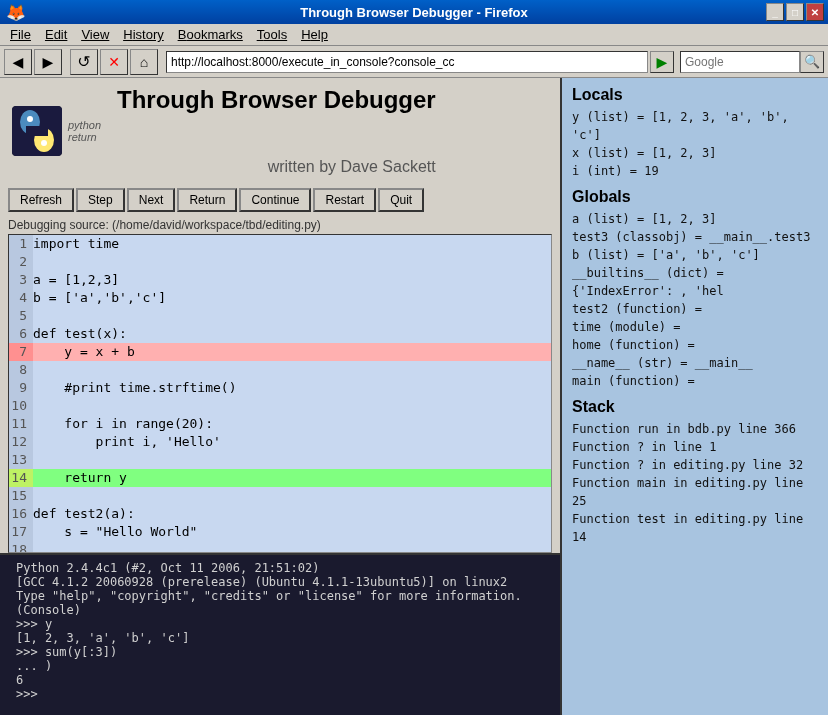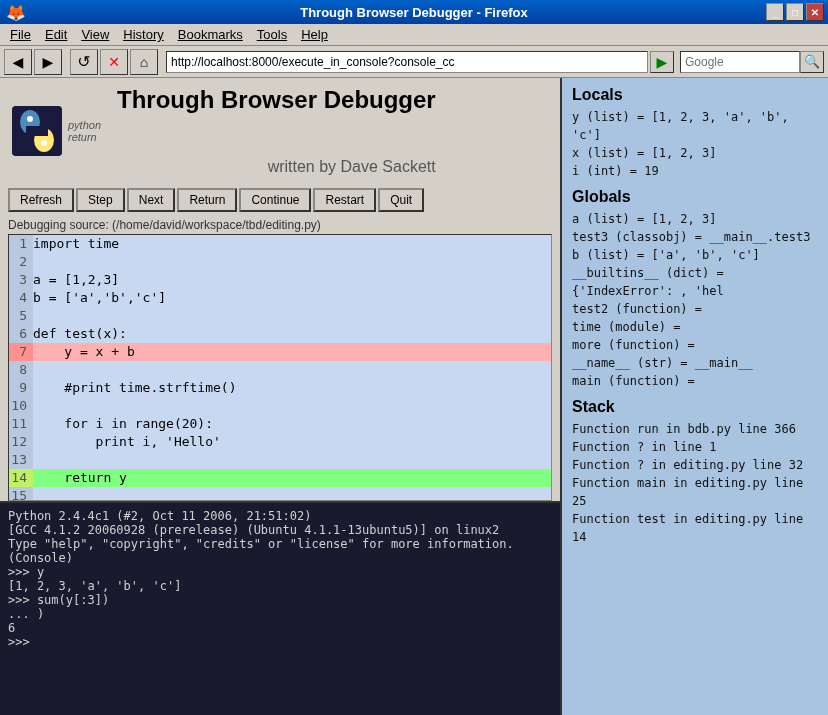--- a/index.html
+++ b/index.html
@@ -199,26 +199,26 @@
       flex-shrink: 0;
     }
     .line-content { padding-left: 0; flex: 1; }
     .line-highlight-pink { background: #ffb0b0 !important; }
     .line-highlight-green { background: #80ff80 !important; }
     .line-highlight-green .line-num { background: #bef264; }
     .line-highlight-pink .line-num { background: #ff9090; }
 
     
     .console-area {
-      height: 214px;
+      height: 162px;
       background: #1a1a2e;
       color: #d0d0d0;
       font-family: monospace;
       font-size: 12px;
-      padding: 6px 8px;
+      padding: 6px 16px;
       overflow-y: auto;
       border-top: 2px inset #888;
     }
 
     
     .right-panel {
       width: 268px;
       background: #a8c4e0;
       overflow-y: auto;
       padding: 8px 10px;
@@ -371,21 +371,21 @@
       <div class="right-content">y (list) = [1, 2, 3, 'a', 'b', 'c']</div>
       <div class="right-content">x (list) = [1, 2, 3]</div>
       <div class="right-content">i (int) = 19</div>
       <div class="right-section-title">Globals</div>
       <div class="right-content">a (list) = [1, 2, 3]</div>
       <div class="right-content">test3 (classobj) = __main__.test3</div>
       <div class="right-content">b (list) = ['a', 'b', 'c']</div>
       <div class="right-content">__builtins__ (dict) = {'IndexError': , 'hel</div>
       <div class="right-content">test2 (function) =</div>
       <div class="right-content">time (module) =</div>
-      <div class="right-content">more (function) =</div>
+      <div class="right-content">home (function) =</div>
       <div class="right-content">__name__ (str) = __main__</div>
       <div class="right-content">main (function) =</div>
       <div class="right-section-title">Stack</div>
       <div class="right-content">Function run in bdb.py line 366</div>
       <div class="right-content">Function ? in  line 1</div>
       <div class="right-content">Function ? in editing.py line 32</div>
       <div class="right-content">Function main in editing.py line 25</div>
       <div class="right-content">Function test in editing.py line 14</div>
     </div>
 

